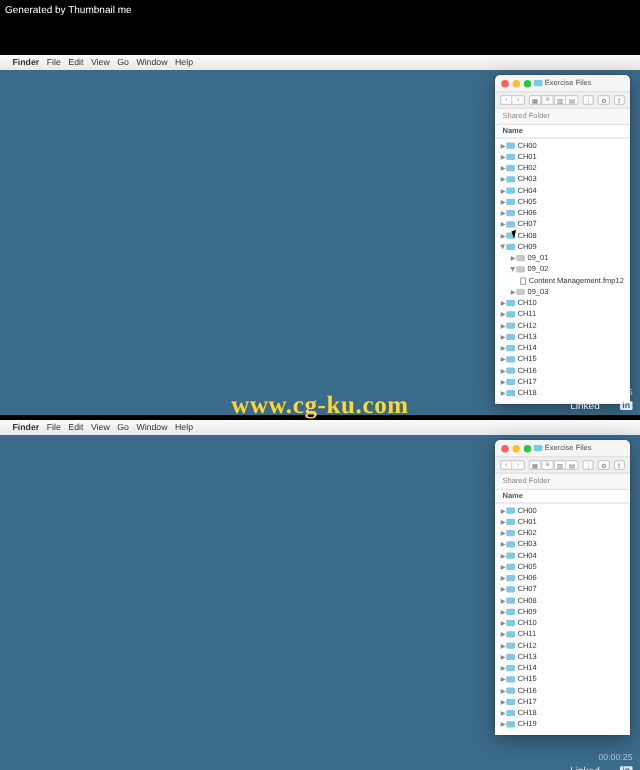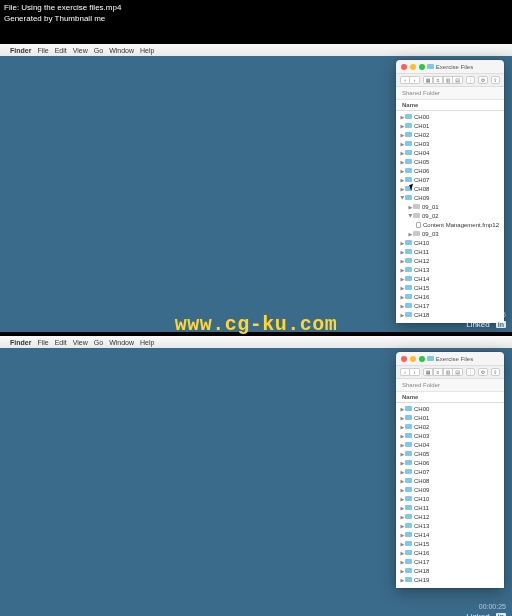--- a/index.html
+++ b/index.html
@@ -29,30 +29,29 @@
 .row{display:flex;align-items:center;height:9px;padding:0 4px;white-space:nowrap}
 .tri{width:5px;font-size:5px;color:#888;display:inline-block;text-align:center}
 .tri.open{transform:rotate(90deg)}
 .ficon{width:7px;height:5px;background:#7ec8e8;border-radius:1px;margin-right:2px;display:inline-block;flex-shrink:0}
 .ficon.gray{background:#c8c8c8}
 .fileicon{width:5px;height:6px;background:#fff;border:1px solid #aaa;border-radius:1px;margin-right:2px;display:inline-block;flex-shrink:0}
 .row.sel{background:#fff}
 .row.d1{padding-left:12px}
 .row.d2{padding-left:20px}
 .cursor{position:absolute;width:0;height:0;border-left:4px solid #000;border-right:2px solid transparent;border-bottom:6px solid transparent;transform:rotate(-20deg)}
-.watermark{position:absolute;width:100%;text-align:center;font-family:Liberation Mono, monospace;font-weight:bold;font-size:20px;color:#ffd633;letter-spacing:.5px}
-.linkedin{position:absolute;right:6px;bottom:3px;font-size:8px;color:#fff;opacity:.85;display:flex;align-items:center;gap:6px}
+.watermark{position:absolute;width:100%;text-align:center;font-family:Liberation Serif, serif;font-weight:bold;font-size:20px;color:#ffd633;letter-spacing:.5px}
+.linkedin{position:absolute;right:6px;bottom:3px;font-size:8px;color:#fff;opacity:.85;display:flex;align-items:center;gap:16px}
 .linkedin .in{background:#fff;color:#3b6b8a;padding:0 2px;border-radius:1px;font-weight:bold;font-size:7px}
 .timestamp{position:absolute;right:6px;bottom:14px;font-size:7px;color:#fff;opacity:.6}
 </style>
 </head>
 <body>
 
 <div class="meta">
-  <div>File: Using the exercise files.mp4</div>
   <div>Generated by Thumbnail me</div>
 </div>
 
 <div class="frame frame1">
   <div class="menubar">
     <span class="apple"></span>
     <b style="font-weight:600">Finder</b>
     <span>File</span>
     <span>Edit</span>
     <span>View</span>

